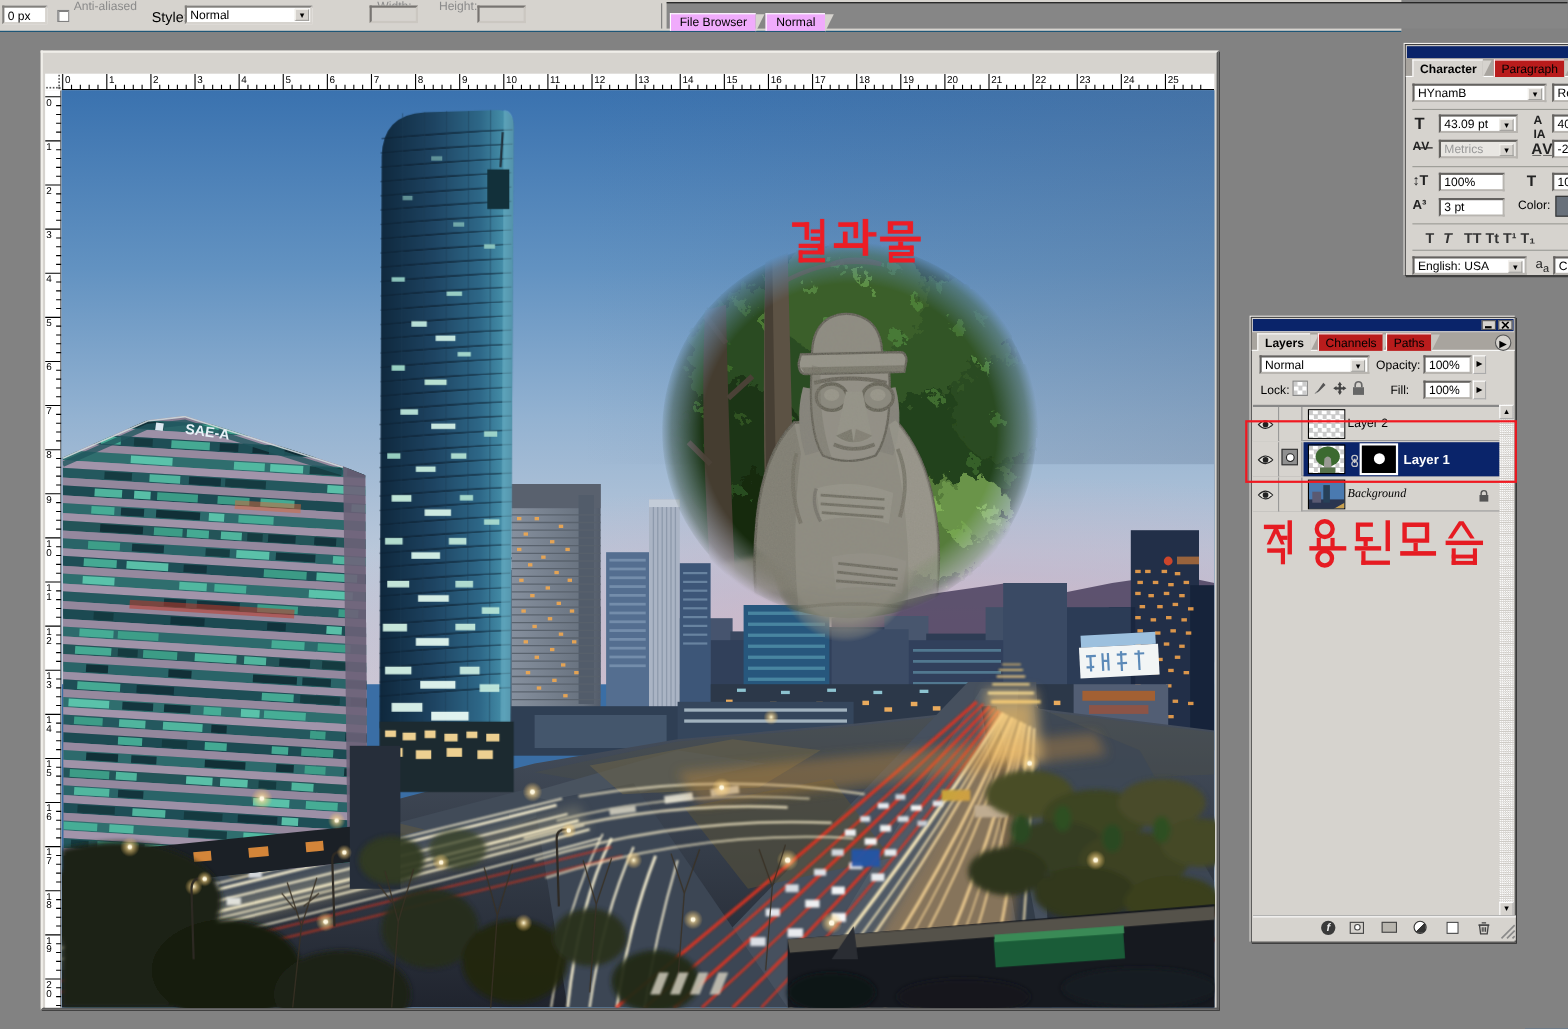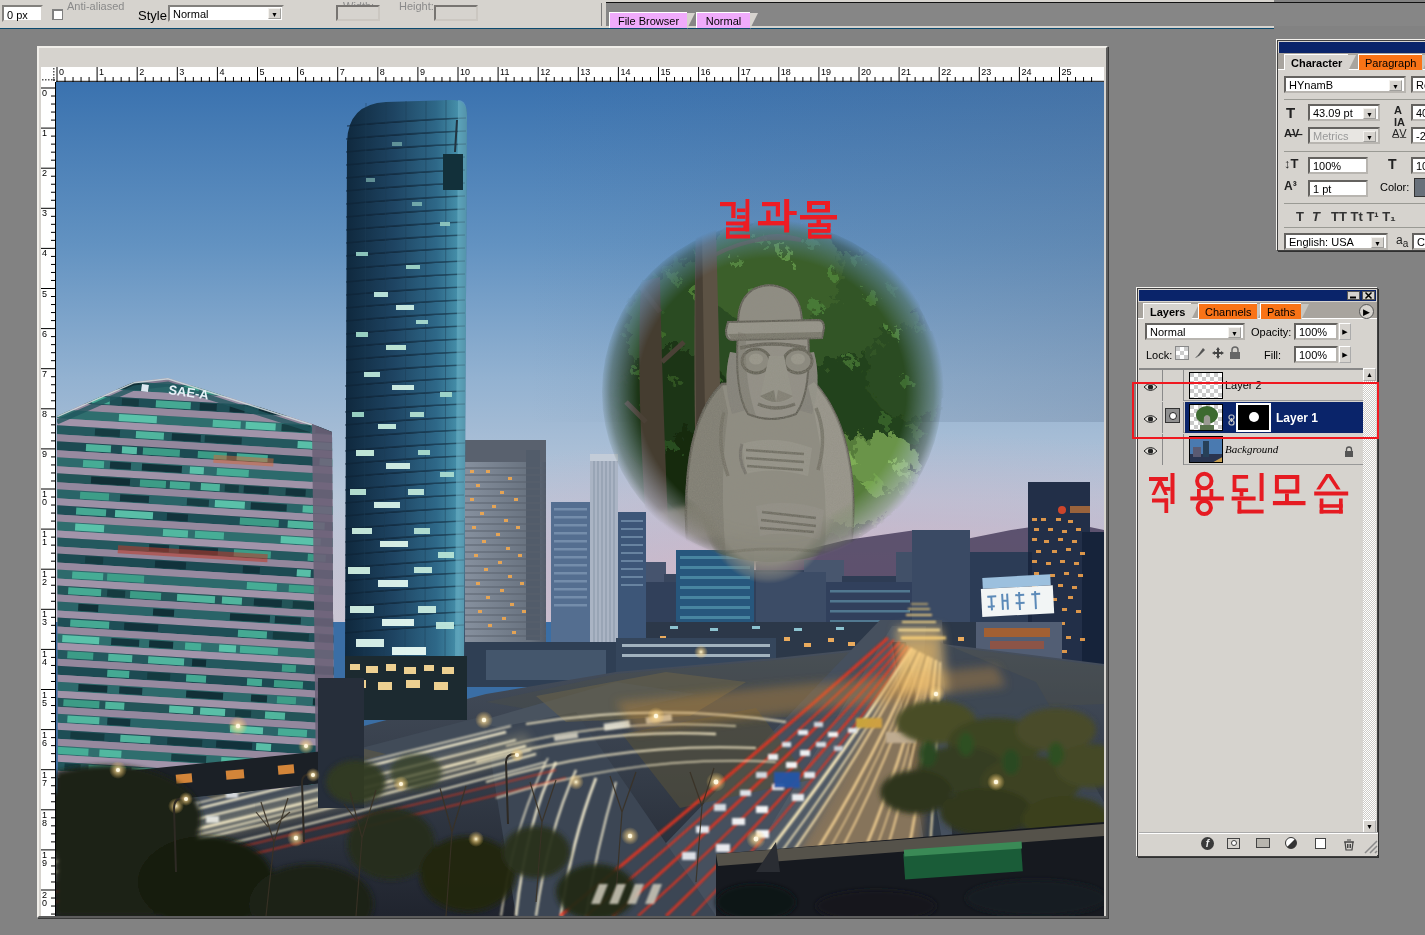--- a/index.html
+++ b/index.html
@@ -45,21 +45,21 @@
 #rleft{position:absolute;left:2px;top:34px;width:15px;height:834px;background:#fff;overflow:hidden;}
 #canvas{position:absolute;left:17px;top:34px;width:1048px;height:834px;background:#3a6ea5;overflow:hidden;}
 
 .palette{position:absolute;background:#d6d3ce;border:1px solid #404040;
  box-shadow:-1px -1px 0 #f4f2ee,1px 1px 0 #303030;}
 .ptitle{position:absolute;left:1px;top:1px;right:1px;height:11px;background:#0a246a;}
 .ptab{position:absolute;height:16px;background:#d6d3ce;font-size:11px;color:#000;
  line-height:16px;border-left:1px solid #fff;border-top:1px solid #fff;padding:0 6px;}
 .ptab:after{content:"";position:absolute;right:-8px;top:0;width:0;height:0;
  border-left:8px solid #d6d3ce;border-bottom:16px solid transparent;}
-.ptab.inactive{background:#f97316;text-align:right;}
+.ptab.inactive{background:#b91c1c;text-align:right;}
 .ptab.inactive:after{border-left-color:#c8c5bf;}
 .whitebox{position:absolute;background:#fff;border:2px inset #b8b5b0;font-size:11px;color:#000;
  padding:1px 3px;line-height:12px;}
 .pseplin{position:absolute;left:6px;right:0;height:1px;background:#9a9a94;}
 
 #charpanel{left:1277px;top:40px;width:160px;height:211px;}
 
 #layerspanel{left:1137px;top:288px;width:241px;height:569px;}
 .eyecell{position:absolute;width:24px;background:#d6d3ce;border-right:1px solid #8a8a8a;}
 .layerrow{position:absolute;left:0;width:100%;}
@@ -1403,29 +1403,29 @@
   <div class="ptab inactive" style="left:80px;top:13px;">Paragraph</div>
   <div class="whitebox" style="left:6px;top:35px;width:122px;height:17px;">HYnamB<span class="ddarrow" style="top:2px;right:2px;">▼</span></div>
   <div class="whitebox" style="left:133px;top:35px;width:40px;height:17px;">Regu</div>
   <div class="pseplin" style="top:58px;"></div>
   <div style="position:absolute;left:8px;top:63px;font-size:15px;font-weight:bold;color:#222;">T</div>
   <div class="whitebox" style="left:30px;top:63px;width:72px;height:17px;">43.09 pt<span class="ddarrow" style="top:2px;right:2px;">▼</span></div>
   <div style="position:absolute;left:116px;top:63px;font-size:11px;font-weight:bold;color:#222;">A<br>IA</div>
   <div class="whitebox" style="left:133px;top:63px;width:40px;height:17px;">40.</div>
   <div style="position:absolute;left:6px;top:86px;font-size:11px;font-weight:bold;color:#222;">A̶V̶</div>
   <div class="whitebox" style="left:30px;top:86px;width:72px;height:17px;color:#999;background:#e8e6e2;">Metrics<span class="ddarrow" style="top:2px;right:2px;">▼</span></div>
-  <div style="position:absolute;left:114px;top:86px;font-size:11px;font-weight:normal;color:#222;">A̲V̲</div>
+  <div style="position:absolute;left:114px;top:86px;font-size:14px;font-weight:bold;color:#222;">A̲V̲</div>
   <div class="whitebox" style="left:133px;top:86px;width:40px;height:17px;">-25</div>
   <div class="pseplin" style="top:110px;"></div>
   <div style="position:absolute;left:6px;top:115px;font-size:13px;font-weight:bold;color:#222;">↕T</div>
   <div class="whitebox" style="left:30px;top:116px;width:60px;height:17px;">100%</div>
   <div style="position:absolute;left:110px;top:115px;font-size:14px;font-weight:bold;color:#222;">T</div>
   <div class="whitebox" style="left:133px;top:116px;width:40px;height:17px;">100</div>
   <div style="position:absolute;left:6px;top:138px;font-size:12px;font-weight:bold;color:#222;">A³</div>
-  <div class="whitebox" style="left:30px;top:139px;width:60px;height:17px;">1 pt</div>
+  <div class="whitebox" style="left:30px;top:139px;width:60px;height:17px;">3 pt</div>
   <div style="position:absolute;left:102px;top:140px;font-size:11px;color:#000;">Color:</div>
   <div style="position:absolute;left:136px;top:137px;width:37px;height:19px;background:#68707a;border:1px solid #333;"></div>
   <div class="pseplin" style="top:162px;"></div>
   <div style="position:absolute;left:18px;top:168px;font-size:13px;font-weight:bold;color:#333;letter-spacing:8px;">T<i>T</i></div>
   <div style="position:absolute;left:53px;top:168px;font-size:13px;font-weight:bold;color:#333;">TT Tt T¹ T₁</div>
   <div class="pseplin" style="top:186px;"></div>
   <div class="whitebox" style="left:6px;top:192px;width:104px;height:17px;">English: USA<span class="ddarrow" style="top:2px;right:2px;">▼</span></div>
   <div style="position:absolute;left:118px;top:192px;font-size:12px;color:#222;">a<sub>a</sub></div>
   <div class="whitebox" style="left:134px;top:192px;width:26px;height:17px;">Cr</div>
 </div>

